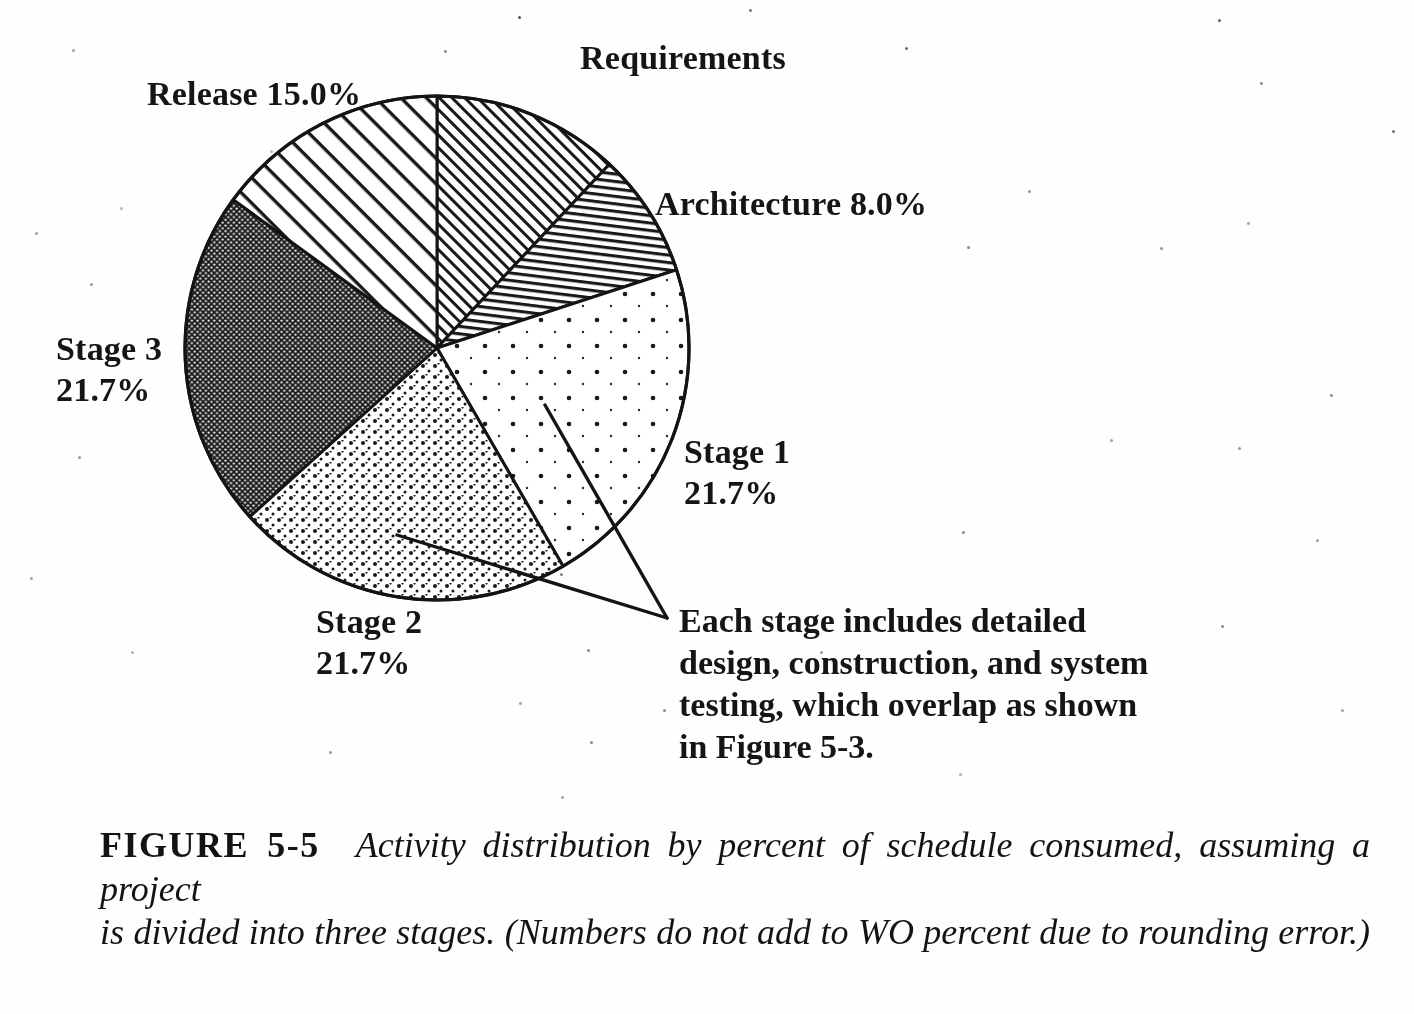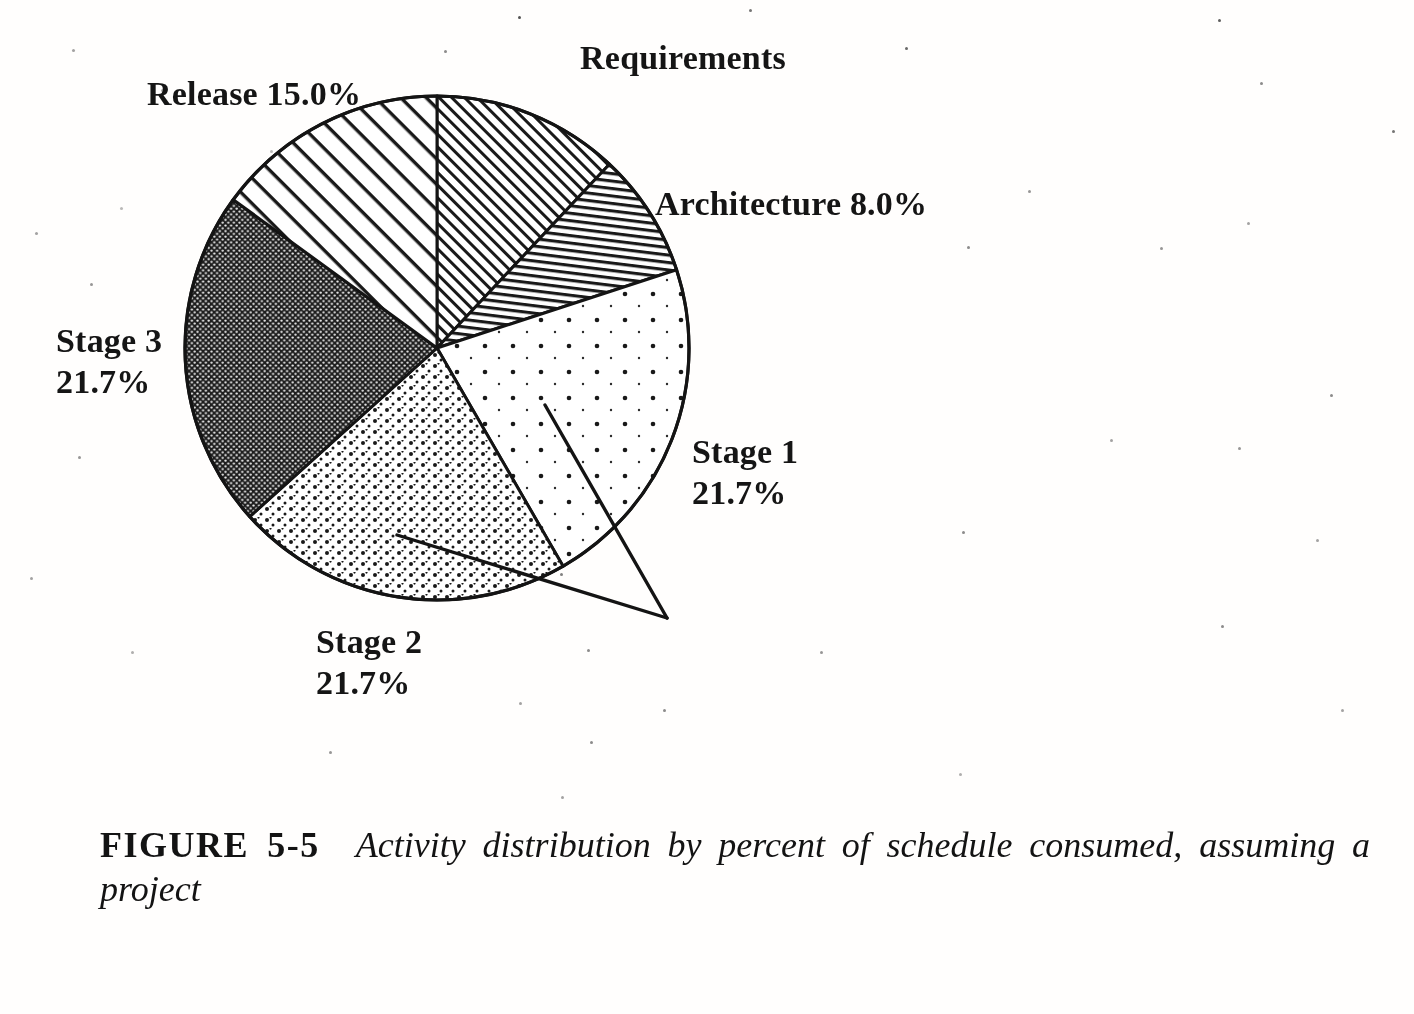--- a/index.html
+++ b/index.html
@@ -112,36 +112,43 @@
   </svg>
 
   <div class="plabel centered" style="left:503px;top:37px;width:360px;">
     <span class="ln">Requirements</span>
   </div>
 
   <div class="plabel" style="left:147px;top:73px;">Release 15.0%</div>
 
   <div class="plabel" style="left:655px;top:183px;font-family:Liberation Serif, serif;">Architecture 8.0%</div>
 
-  <div class="plabel" style="left:684px;top:431px;margin-left:8px;">
+  <div class="plabel" style="left:684px;top:431px;">
     <span class="ln">Stage 1</span>
     <span class="ln">21.7%</span>
   </div>
 
-  <div class="plabel" style="left:56px;top:320px;">
+  <div class="plabel" style="left:56px;top:328px;">
     <span class="ln">Stage 3</span>
     <span class="ln">21.7%</span>
   </div>
 
-  <div class="plabel" style="left:316px;top:601px;margin-top:20px;">
+  <div class="plabel" style="left:316px;top:601px;">
     <span class="ln">Stage 2</span>
     <span class="ln">21.7%</span>
   </div>
 
+  <div class="annotation">
+    <div>Each stage includes detailed</div>
+    <div>design, construction, and system</div>
+    <div>testing, which overlap as shown</div>
+    <div>in Figure 5-3.</div>
+  </div>
 
   <div class="caption">
     <div class="cap-line cap-just">
       <span class="fig-label">FIGURE 5-5</span><span>Activity distribution by percent of schedule consumed, assuming a project</span>
     </div>
+    <div class="cap-line cap-just">is divided into three stages. (Numbers do not add to WO percent due to rounding error.)</div>
   </div>
 
   <div class="specks"></div>
 </div>
 
 </body></html>

